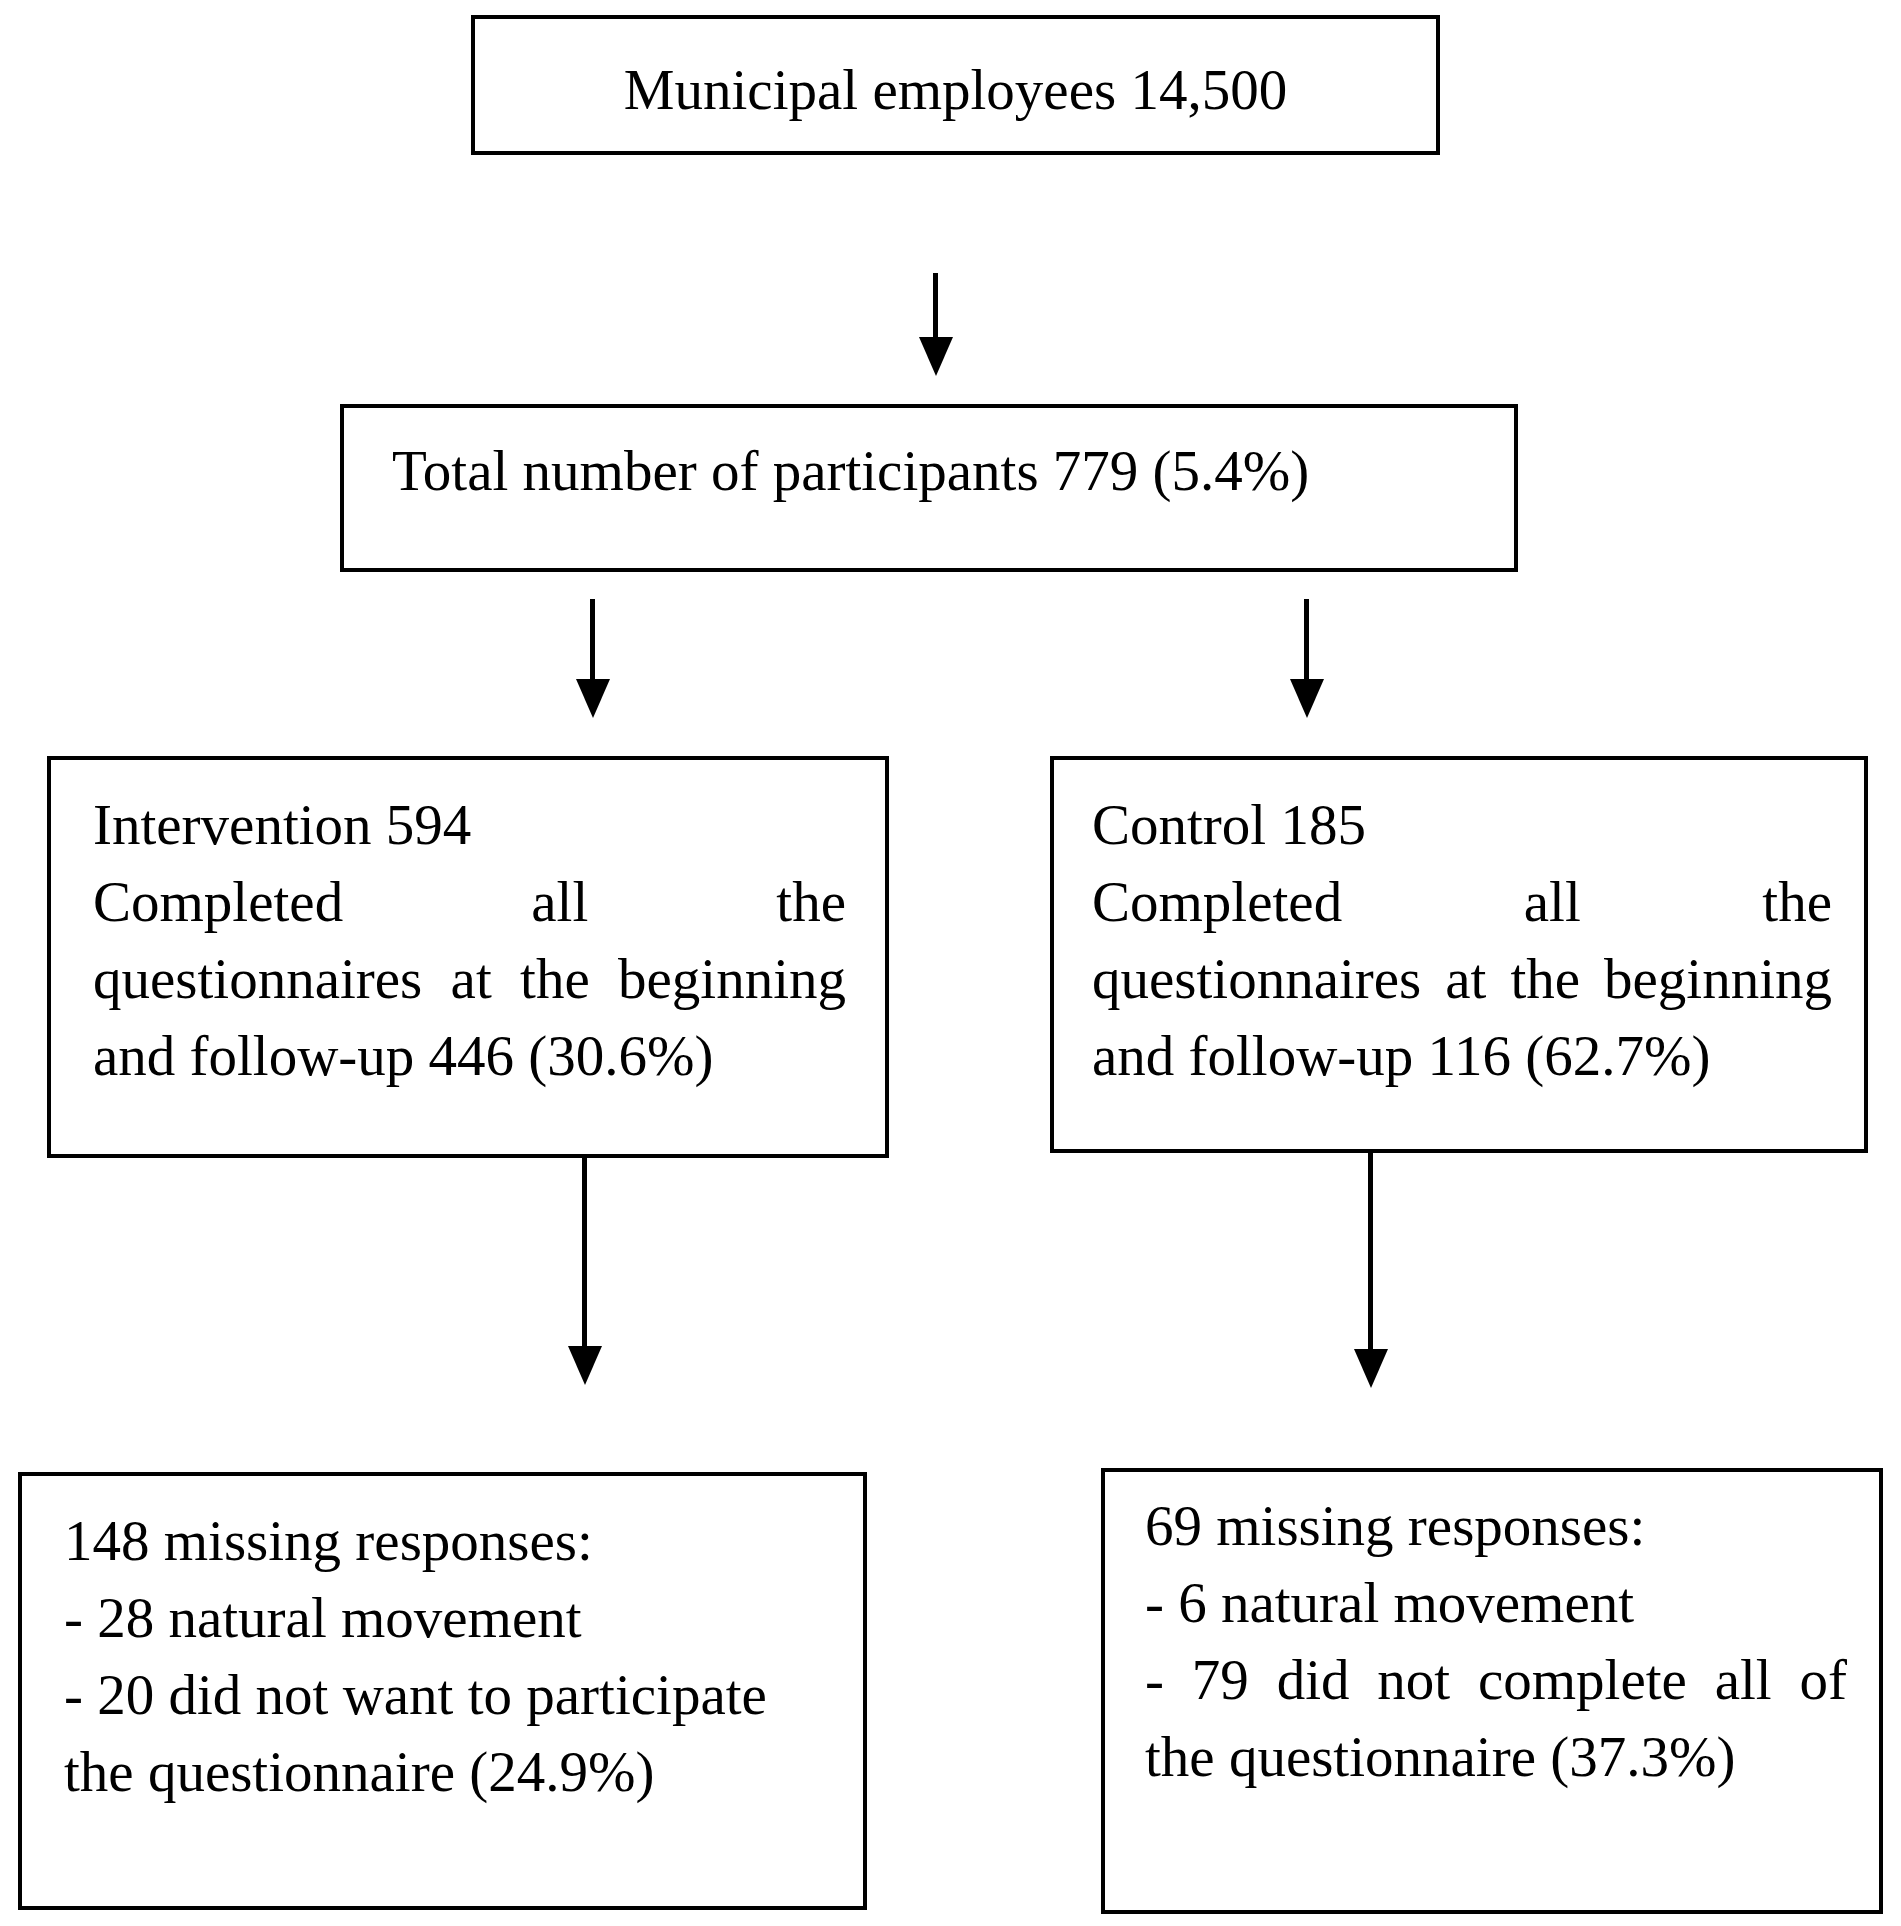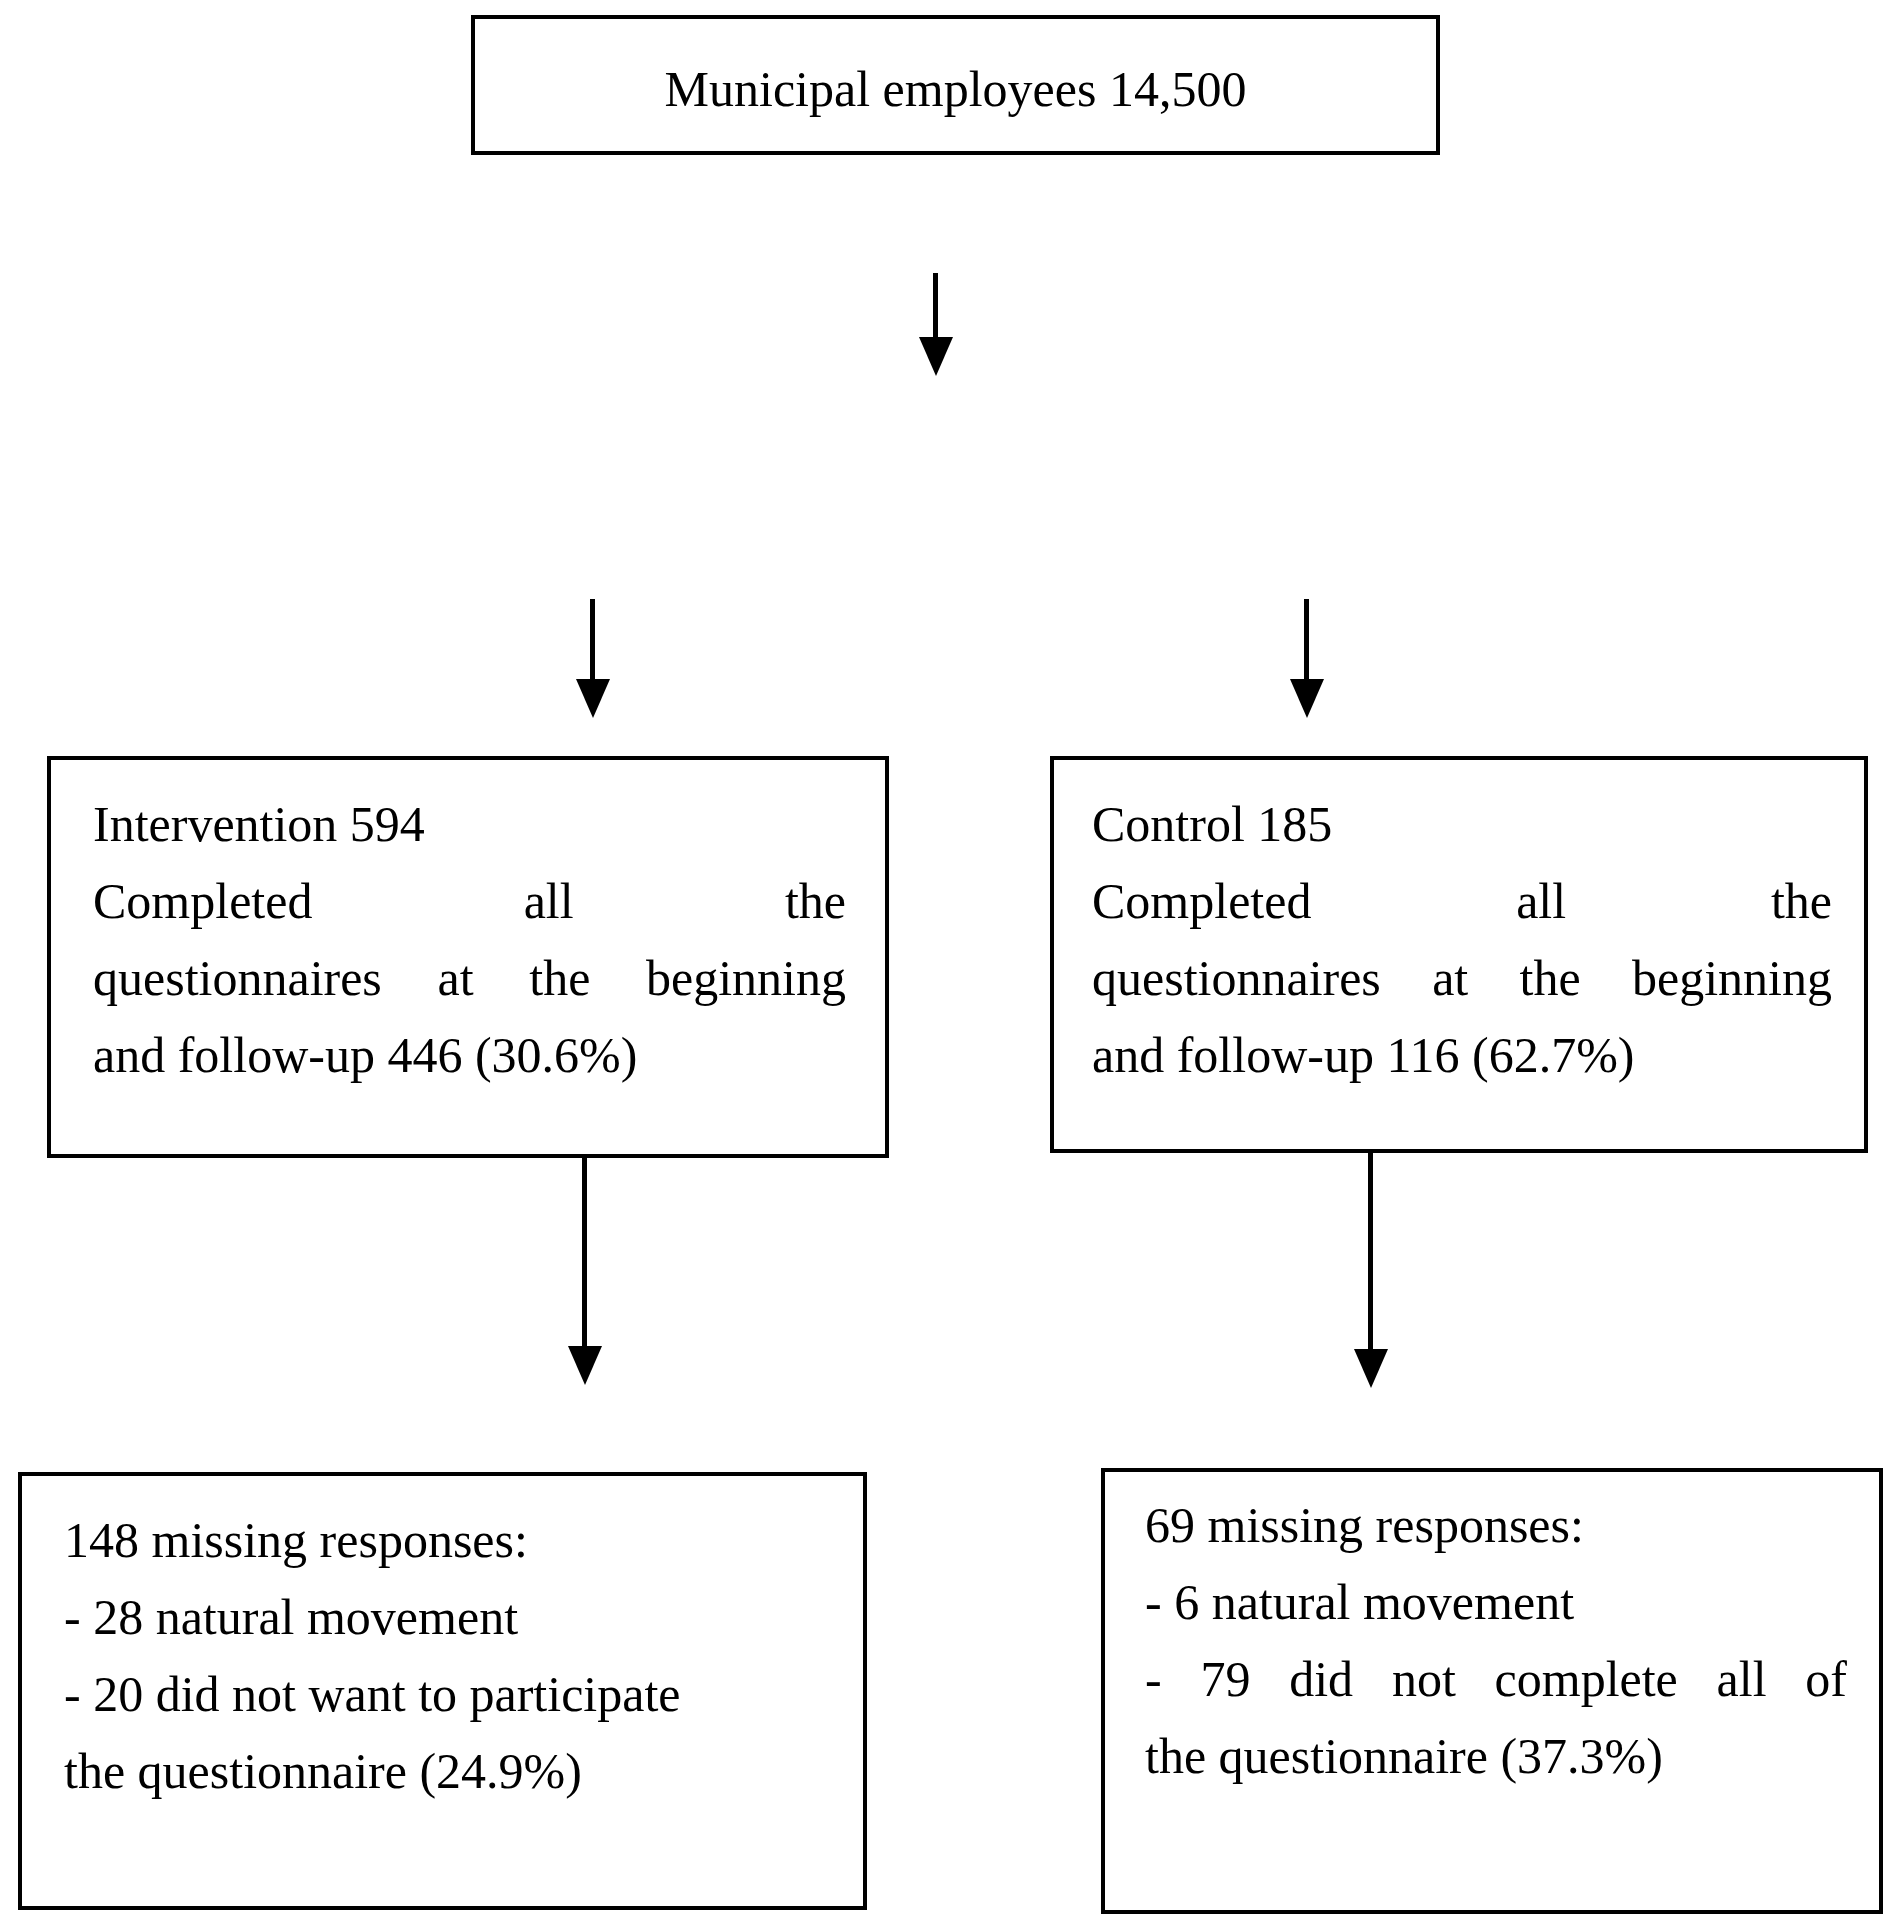--- a/index.html
+++ b/index.html
@@ -3,21 +3,21 @@
 <meta charset="utf-8">
 <style>
   html, body { margin: 0; padding: 0; background: #ffffff; }
   .figure {
     position: relative;
     width: 1901px;
     height: 1926px;
     background: #ffffff;
     color: #000000;
     font-family: "Liberation Serif", "DejaVu Serif", serif;
-    font-size: 50px;
+    font-size: 57px;
     overflow: hidden;
   }
   .node {
     position: absolute;
     border: 4.7px solid #000000;
     box-sizing: border-box;
     background: #ffffff;
   }
   .node.center {
     display: flex;
@@ -78,20 +78,23 @@
 
   <div class="node center" id="node-municipal">
     <div class="line">Municipal employees 14,500</div>
   </div>
 
   <div class="arrow" id="arrow-1">
     <div class="stem"></div>
     <div class="head"></div>
   </div>
 
+  <div class="node" id="node-total">
+    <div class="line">Total number of participants 779 (5.4%)</div>
+  </div>
 
   <div class="arrow" id="arrow-2">
     <div class="stem"></div>
     <div class="head"></div>
   </div>
 
   <div class="arrow" id="arrow-3">
     <div class="stem"></div>
     <div class="head"></div>
   </div>

